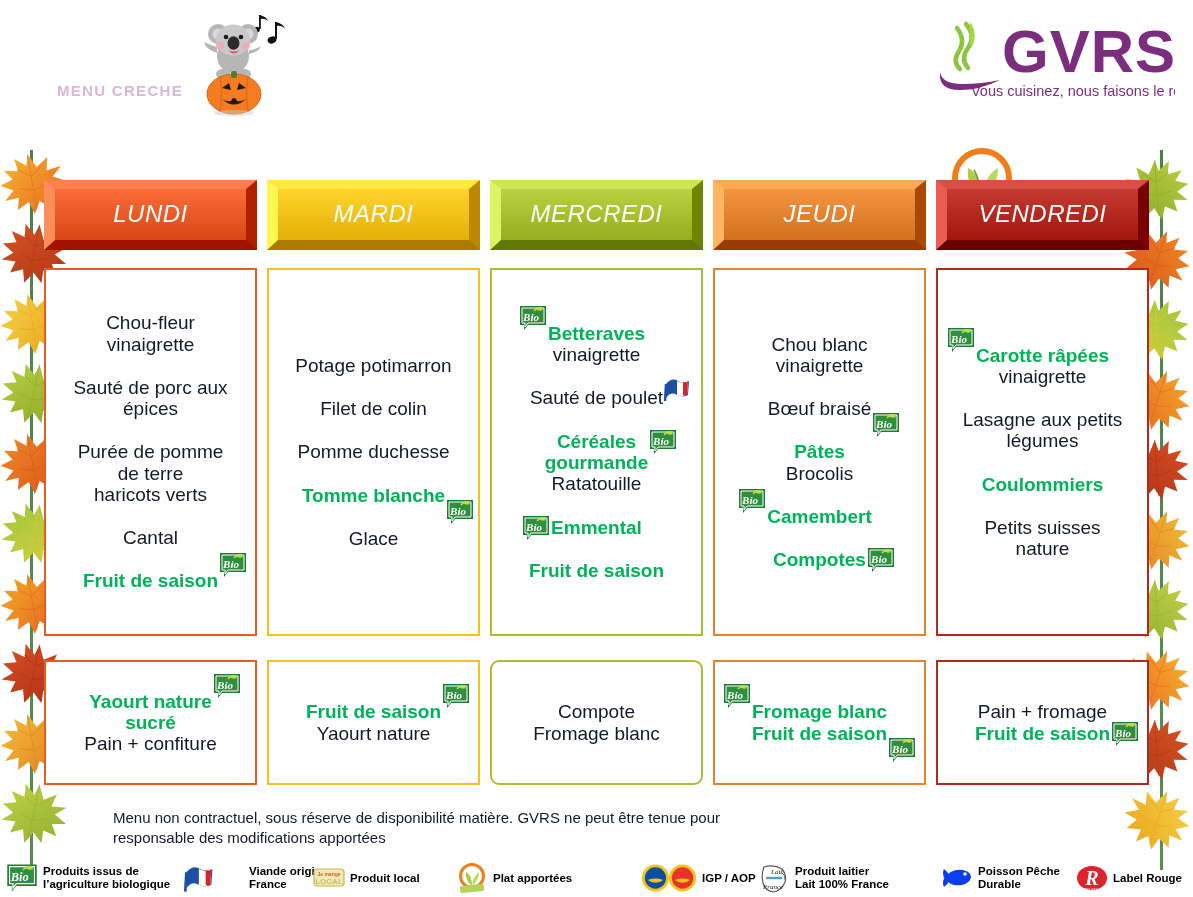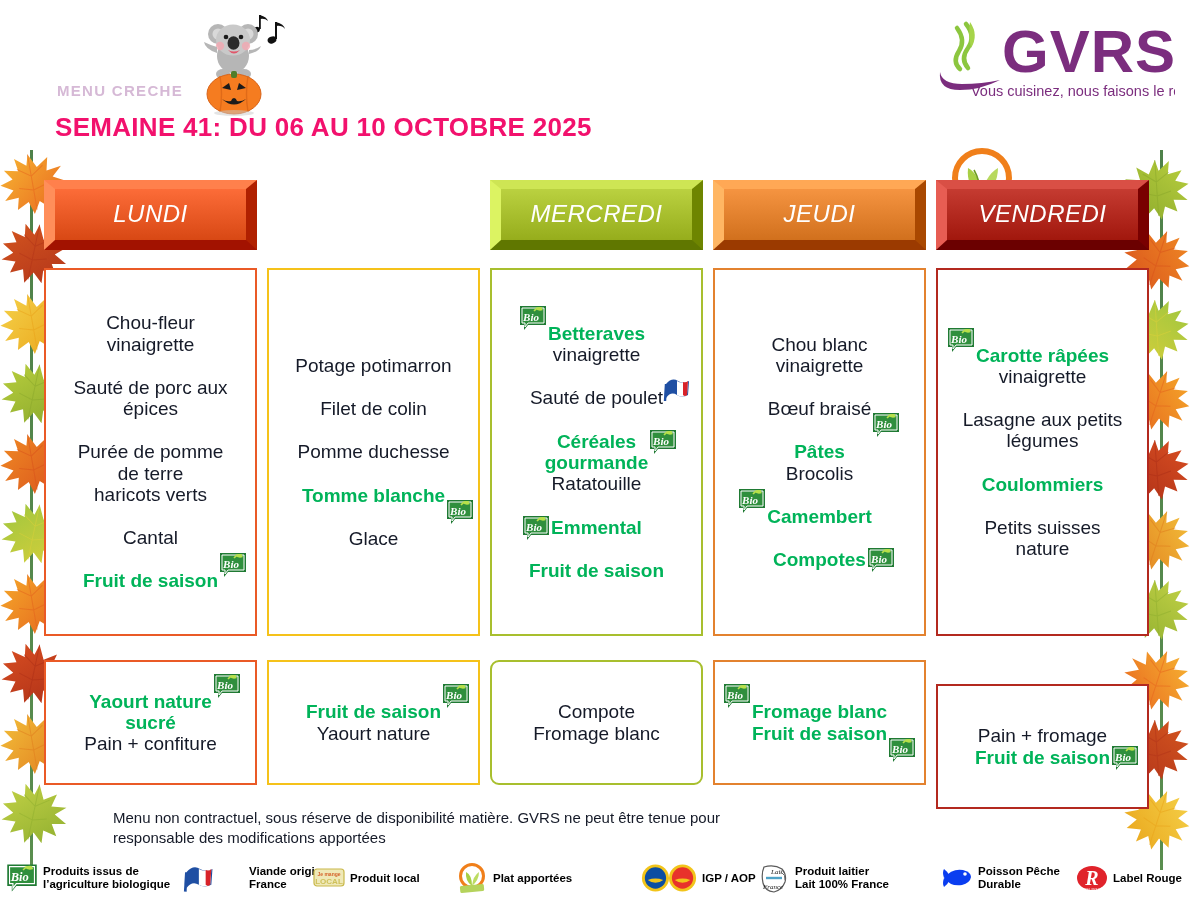--- a/index.html
+++ b/index.html
@@ -383,21 +383,20 @@
           </defs>
     <g transform="translate(74,0) scale(-1,1)">
     <path d="M37 4 l7 14 l12 -8 l-3 13 l15 -2 l-10 9 l13 7 l-14 3 l7 11 l-14 -3 l1 13 l-10 -9 l-7 12 l-4 -13 l-12 6 l3 -12 l-14 1 l10 -9 l-12 -7 l13 -4 l-7 -10 l14 3 l-2 -13 l11 9z" fill="url(#lgf5d24ae9a319true)"></path>
     <path d="M37 4 v56 M37 26 l-13 -9 M37 26 l13 -9 M37 40 l-14 -4 M37 40 l14 -4" stroke="#e9a319" stroke-width="1" fill="none" opacity=".55"></path>
     </g>
   </svg>
       </div>
     </div>
 
   <div class="menu-creche">MENU CRECHE</div>
-  <div class="semaine">SEMAINE 41:  DU 06 AU 10 OCTOBRE 2025</div>
 
   <div class="mascot">
     <svg viewBox="0 0 104 108">
 
       <g fill="#111">
         <ellipse cx="86" cy="32" rx="4.5" ry="3.4" transform="rotate(-20 86 32)"></ellipse>
         <rect x="89" y="14" width="2" height="17"></rect>
         <path d="M90 14 q8 2 9 7 q-3 -4 -9 -3z"></path>
         <ellipse cx="70" cy="22" rx="4" ry="3" transform="rotate(-20 70 22)"></ellipse>
         <rect x="73" y="7" width="1.8" height="14"></rect>
@@ -468,20 +467,23 @@
       <g transform="rotate(-8 46 62)">
         <rect x="12" y="50" width="68" height="18" rx="2" fill="#b5d35c"></rect>
         <text x="46" y="63" text-anchor="middle" font-family="Liberation Serif, serif" font-size="12" font-style="italic" fill="#ffffff">Végétarien</text>
       </g>
     </svg>
   </div>
 
   <div class="plaque" id="plaque-0" style="left: 44px; background: linear-gradient(rgb(252, 108, 56), rgb(216, 72, 20)); border-color: rgb(255, 128, 76) rgb(176, 32, 0) rgb(162, 18, 0) rgb(255, 142, 90);">
     <span>LUNDI</span>
   </div>
+  <div class="plaque" id="plaque-1" style="left: 267px; background: linear-gradient(rgb(255, 212, 44), rgb(227, 176, 8)); border-color: rgb(255, 232, 64) rgb(187, 136, 0) rgb(173, 122, 0) rgb(255, 246, 78);">
+    <span>MARDI</span>
+  </div>
   <div class="plaque" id="plaque-2" style="left: 490px; background: linear-gradient(rgb(186, 209, 64), rgb(150, 173, 28)); border-color: rgb(206, 229, 84) rgb(110, 133, 0) rgb(96, 119, 0) rgb(220, 243, 98);">
     <span>MERCREDI</span>
   </div>
   <div class="plaque" id="plaque-3" style="left: 713px; background: linear-gradient(rgb(245, 148, 65), rgb(209, 112, 29)); border-color: rgb(255, 168, 85) rgb(169, 72, 0) rgb(155, 58, 0) rgb(255, 182, 99);">
     <span>JEUDI</span>
   </div>
   <div class="plaque" id="plaque-4" style="left: 936px; background: linear-gradient(rgb(197, 59, 49), rgb(161, 23, 13)); border-color: rgb(217, 79, 69) rgb(121, 0, 0) rgb(107, 0, 0) rgb(231, 93, 83);">
     <span>VENDREDI</span>
   </div>
 
@@ -671,21 +673,21 @@
           </div></div>
         <div class="gap sm" style="height: 0px;"></div>
         <div class="dish">vinaigrette</div>
         <div class="gap lg"></div>
         <div class="dish">Lasagne aux petits<br>légumes</div>
         <div class="gap lg"></div>
         <div class="dish bio-text">Coulommiers</div>
         <div class="gap lg"></div>
         <div class="dish">Petits suisses<br>nature</div>
       </div>
-      <div class="cell snack" style="left: 936px; border-color: rgb(179, 41, 31); margin-top: 24px;">
+      <div class="cell snack" style="left: 936px; border-color: rgb(179, 41, 31);">
         <div class="dish">Pain + fromage</div>
         <div class="gap sm" style="height: 0px;"></div>
         <div class="dish bio-text">Fruit de saison<div class="bio" style="top: -4px; right: -26px;">
             <svg viewBox="0 0 30 30">
   <path d="M2 3 h26 v19 h-18 l-4 5 v-5 h-4 z" fill="#1f7a33"></path>
   <path d="M4 5 h22 v15 h-16 l-3 4 v-4 h-3 z" fill="#2f8f3d" stroke="#ffffff" stroke-width="1"></path>
   <path d="M17 5 q6 -2 8 2 q-5 2 -8 -2z" fill="#b7e04a"></path>
   <path d="M16 8 q3 -4 8 -3" stroke="#b7e04a" stroke-width="1.4" fill="none"></path>
   <text x="13" y="18" text-anchor="middle" font-family="Liberation Serif, serif" font-size="11" font-style="italic" font-weight="bold" fill="#ffffff">Bio</text>
 </svg>

